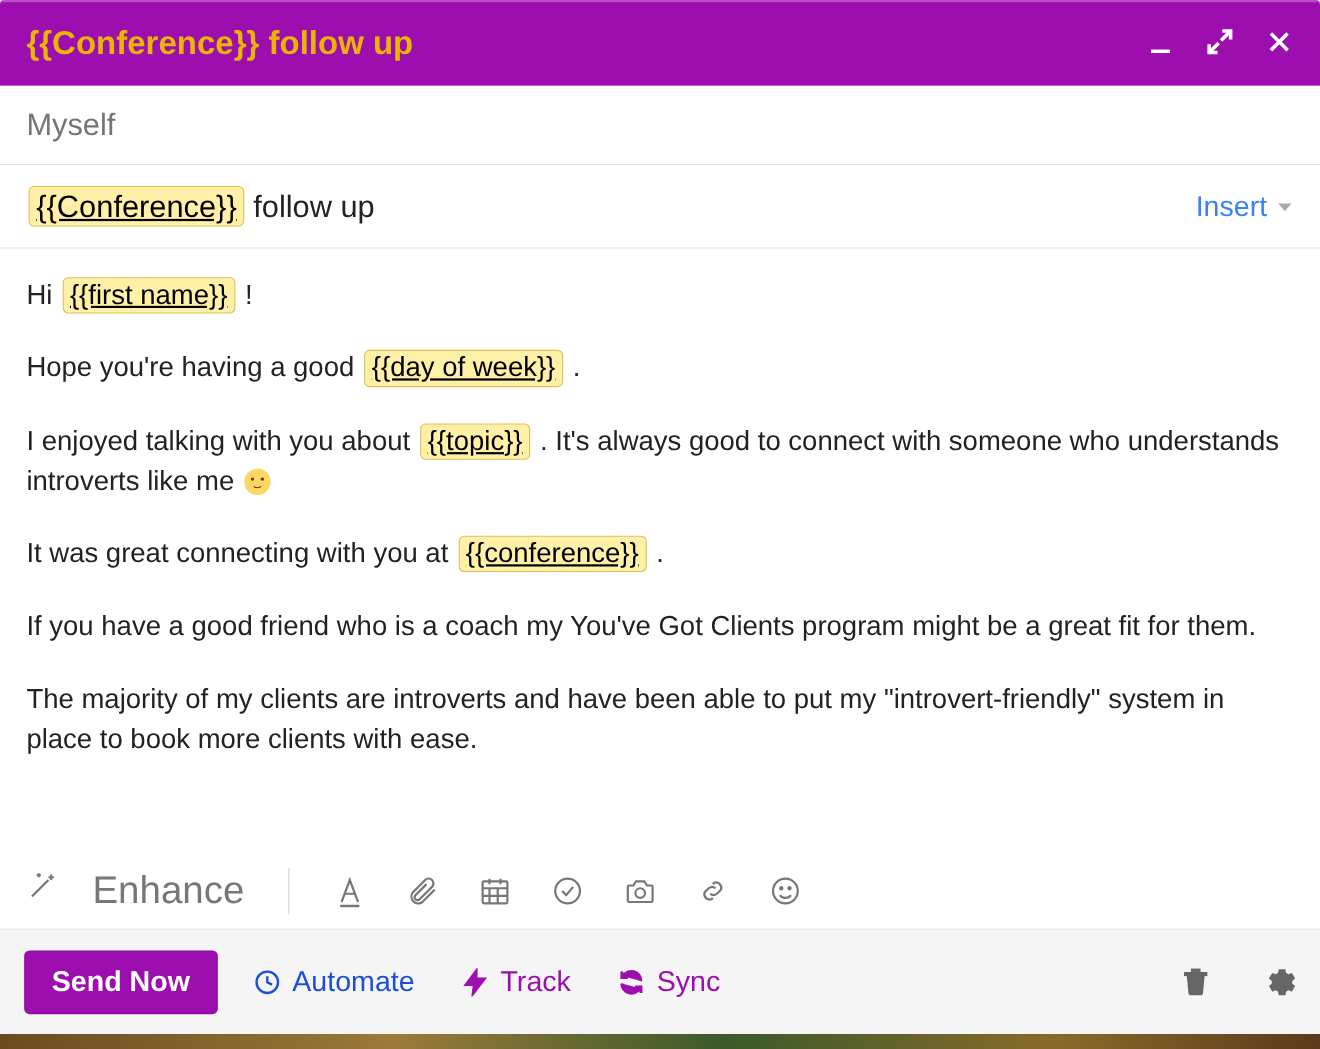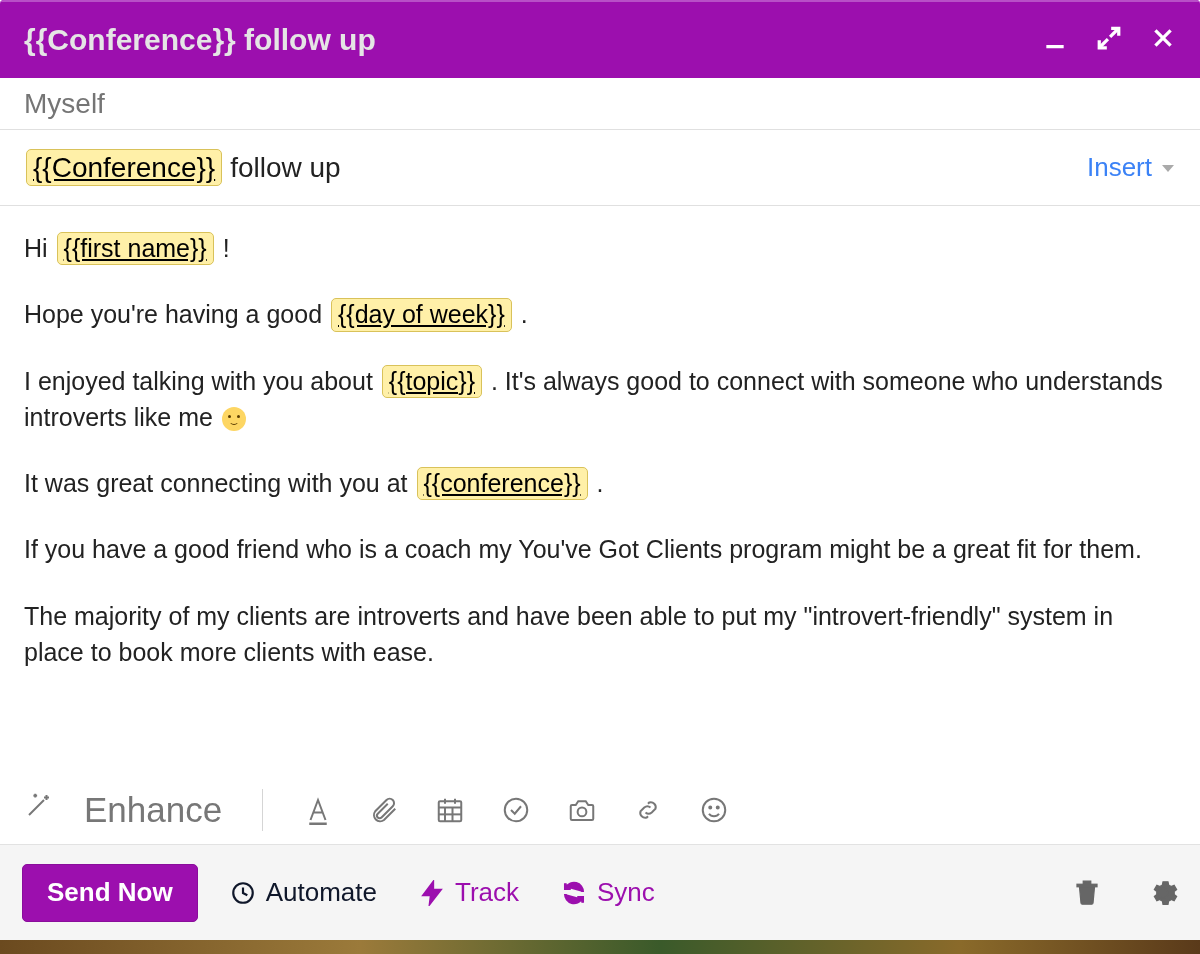--- a/index.html
+++ b/index.html
@@ -1,31 +1,31 @@
 <!DOCTYPE html>
 <html><head>
 <meta charset="utf-8">
 <style>
   * { box-sizing: border-box; margin: 0; padding: 0; }
   html, body { width: 1200px; height: 954px; font-family: -apple-system, "Helvetica Neue", Arial, sans-serif; background: #fff; }
   .window { width: 1200px; height: 954px; display: flex; flex-direction: column; overflow: hidden; border-radius: 4px 4px 0 0; }
   .titlebar {
     background: #9c0fae;
-    color: #e5e5e5;
+    color: #eab308;
     height: 78px;
     display: flex;
     align-items: center;
     padding: 0 24px;
     border-top: 2px solid #b84fc7;
   }
   .titlebar .title { font-size: 30px; font-weight: 700; flex: 1; }
   .titlebar .win-icons { display: flex; gap: 28px; align-items: center; }
   .titlebar .win-icons svg { width: 26px; height: 26px; stroke: #fff; fill: none; stroke-width: 3; }
   .recipients {
-    height: 52px;
+    height: 72px;
     display: flex;
     align-items: center;
     padding: 0 24px;
     font-size: 28px;
     color: #757575;
     border-bottom: 1px solid #e0e0e0;
     background: #fff;
   }
   .subject-row {
     height: 76px;
@@ -137,21 +137,21 @@
     cursor: pointer;
     border: 1px solid transparent;
   }
   .btn-primary { background: #9c0fae; color: #fff; border-color: #8a0d9b; }
   .btn-secondary { background: #fff; color: #9c0fae; border-color: #d5d5d5; }
   .action-link {
     display: inline-flex;
     align-items: center;
     gap: 10px;
     font-size: 26px;
-    color: #0f172a;
+    color: #1d4ed8;
     cursor: pointer;
     padding: 0 10px;
   }
   .action-link.purple { color: #9c0fae; }
   .action-link svg { width: 26px; height: 26px; stroke: currentColor; fill: none; stroke-width: 2; }
   .action-link.purple svg { stroke: #9c0fae; fill: #9c0fae; }
   .spacer { flex: 1; }
   .tail-icon { width: 30px; height: 30px; color: #666; cursor: pointer; display: flex; align-items: center; justify-content: center; margin-left: 24px; }
   .tail-icon svg { width: 30px; height: 30px; stroke: currentColor; fill: currentColor; }
   .bottom-strip { height: 14px; background: linear-gradient(90deg, #6b4a1f 0%, #9b7a3a 30%, #3a5a2a 55%, #8a6a2a 80%, #5a3a1a 100%); }

